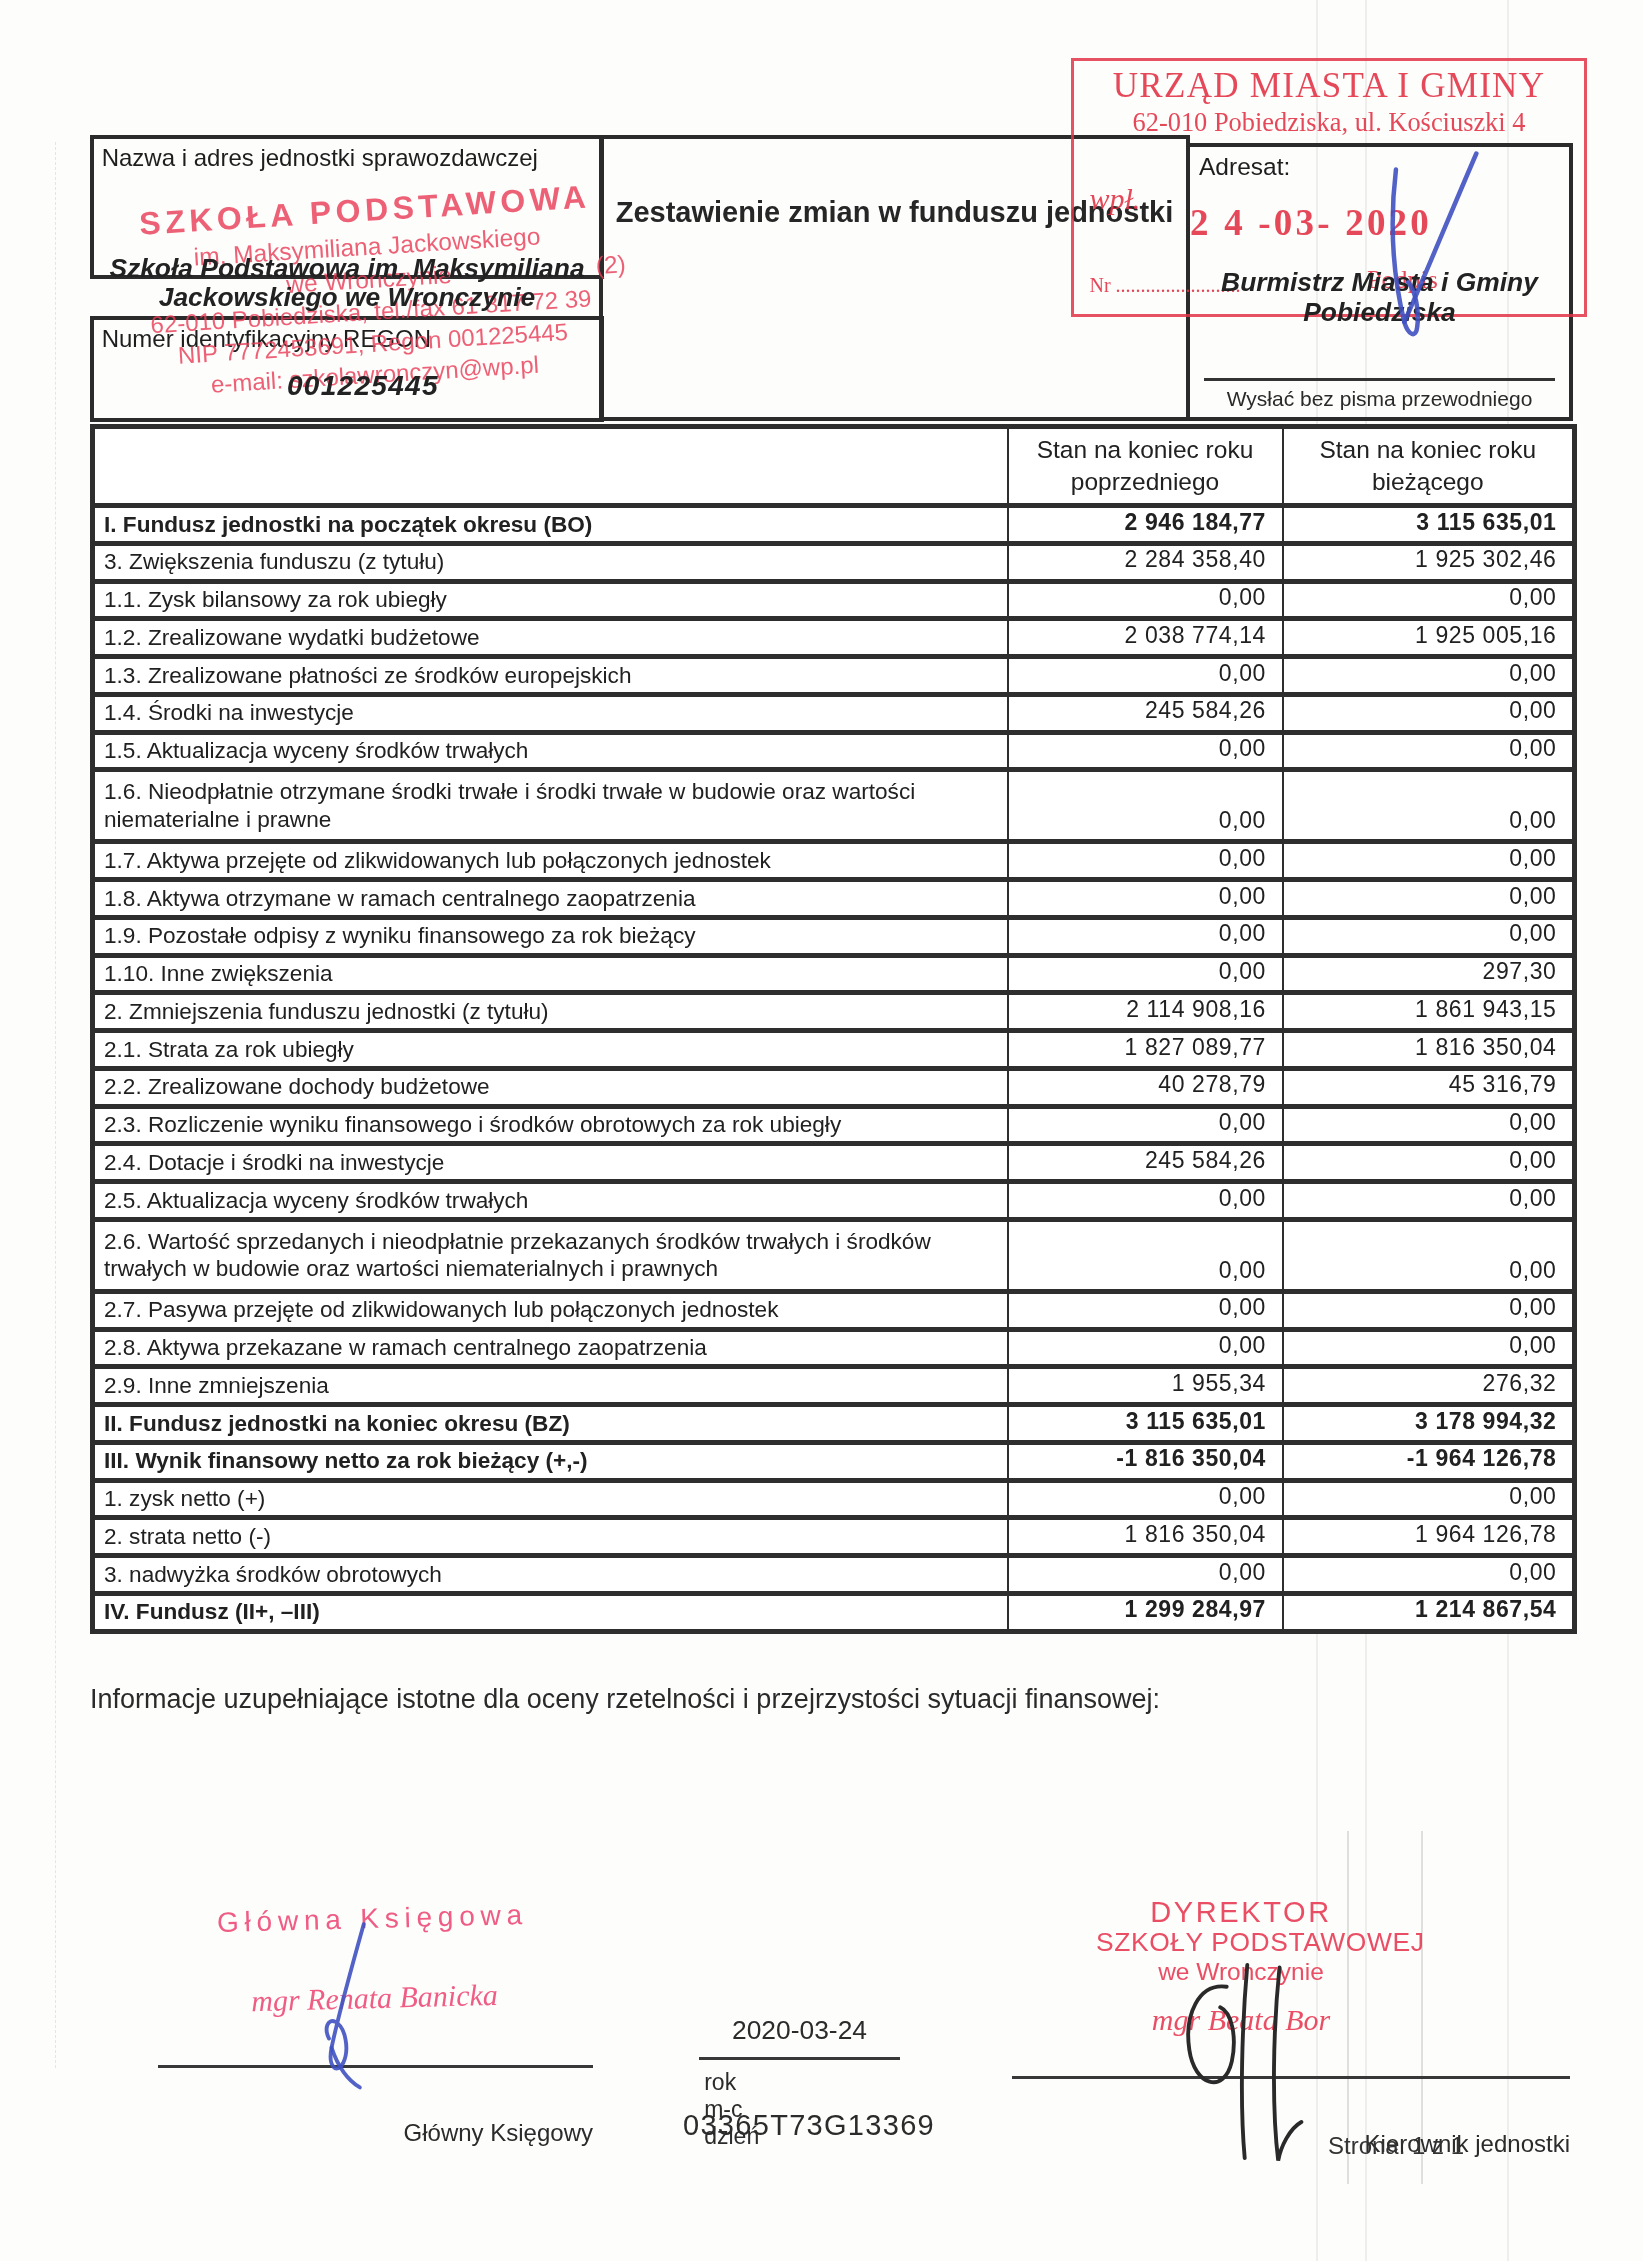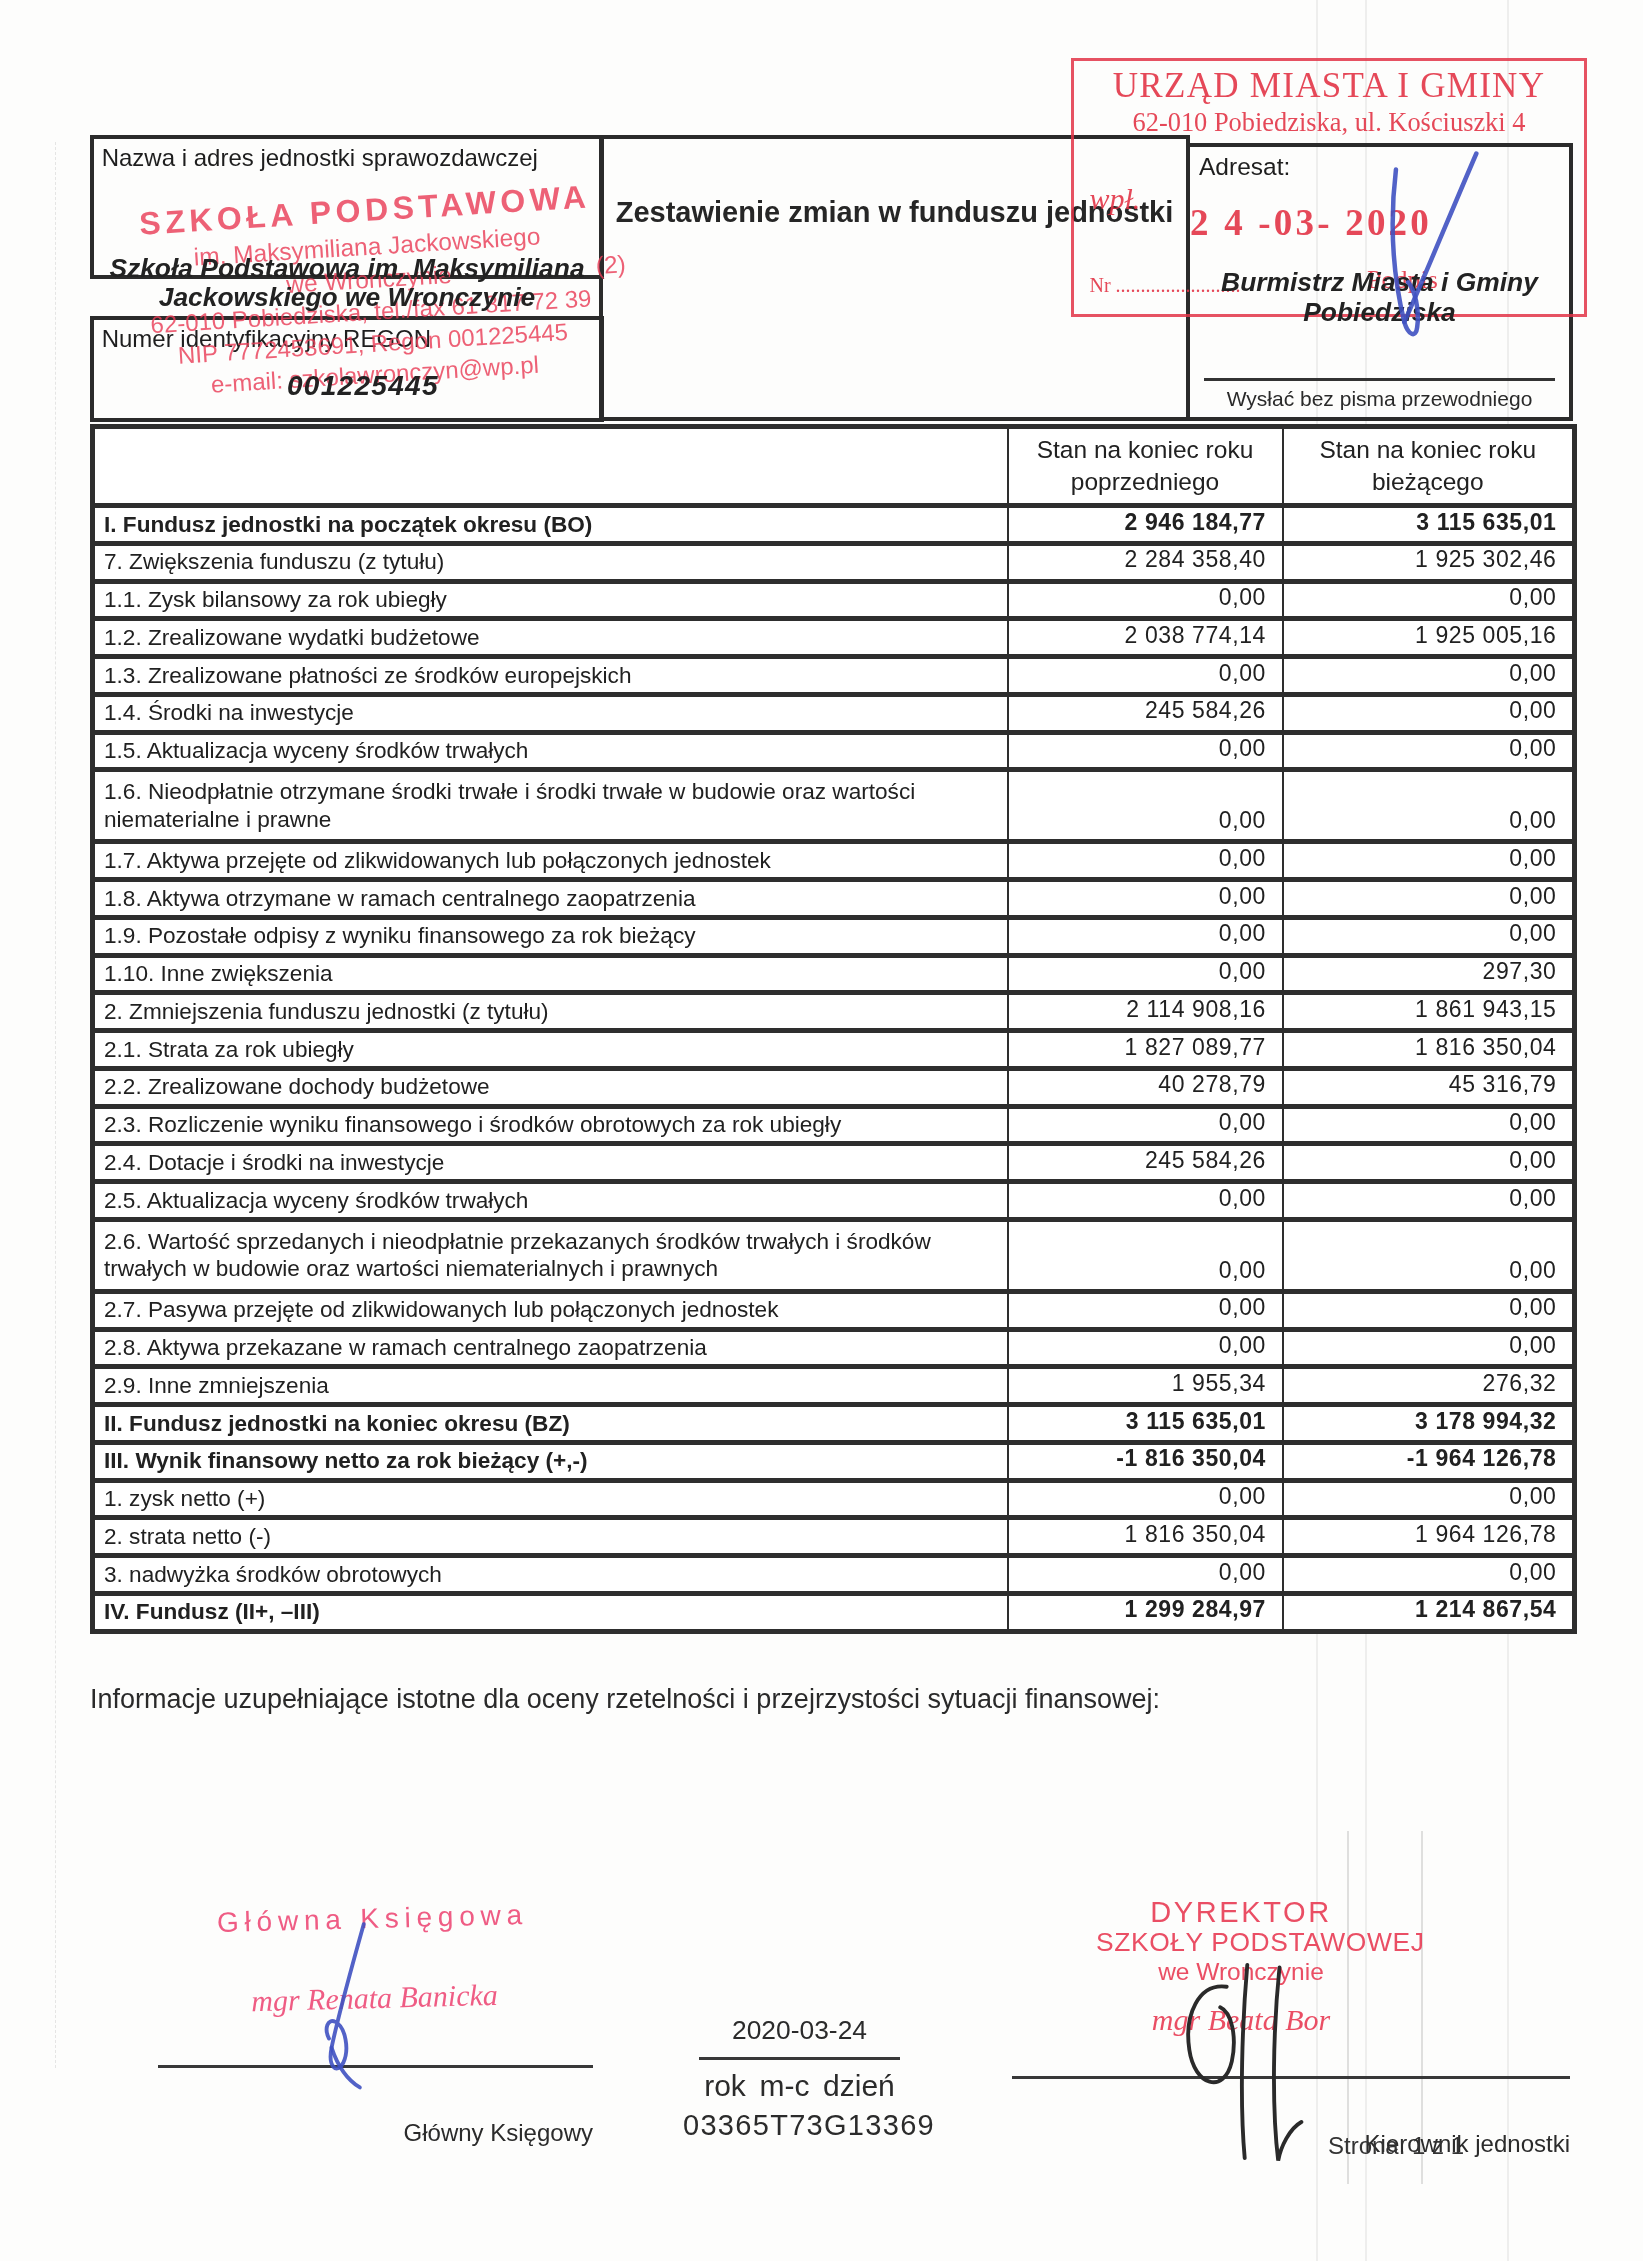--- a/index.html
+++ b/index.html
@@ -83,21 +83,21 @@
   .pink-stamp .p1{font-size:28px;letter-spacing:5.8px;white-space:nowrap;}
   .pink-stamp .p2{font-family:"Liberation Serif",serif;font-style:italic;font-size:30px;margin-top:46px;white-space:nowrap;}
   .sign-line{position:absolute;height:3.2px;background:#383838;z-index:2;}
   #line-accountant{left:158px;top:2065px;width:435px;}
   #line-director{left:1012px;top:2076px;width:558px;}
   #line-date{left:699px;top:2057px;width:201px;height:2.6px;}
   .role-label{position:absolute;text-align:right;font-size:24px;color:#2b2b2b;margin-top:40px;}
   #role-accountant{left:158px;top:2079px;width:435px;}
   #role-director{left:1012px;top:2090px;width:558px;}
   .center-date{position:absolute;left:699px;top:2015px;width:201px;text-align:center;font-size:26.4px;color:#2b2b2b;}
-  .date-captions{position:absolute;left:699px;top:2069px;width:201px;font-size:30px;color:#2b2b2b;display:flex;justify-content:space-between;padding:0 5.2px;box-sizing:border-box;}
+  .date-captions{position:absolute;left:699px;top:2069px;width:201px;font-size:23px;color:#2b2b2b;display:flex;justify-content:space-between;padding:0 5.2px;box-sizing:border-box;flex-direction:column;}
   .doc-code{position:absolute;left:683px;top:2109px;width:238px;text-align:center;font-size:29px;letter-spacing:1.3px;color:#2b2b2b;}
   .red-stamp-dir{
     position:absolute;left:1096px;top:1896px;width:290px;z-index:3;text-align:center;
     color:rgba(231,54,78,0.88);line-height:1.12;pointer-events:none;
   }
   .red-stamp-dir .d1{font-size:29px;letter-spacing:2.6px;}
   .red-stamp-dir .d2{font-size:26.4px;letter-spacing:0.6px;white-space:nowrap;}
   .red-stamp-dir .d3{font-size:24.5px;}
   .red-stamp-dir .d4{font-family:"Liberation Serif",serif;font-style:italic;font-size:30px;margin-top:18px;white-space:nowrap;}
   .page-number{position:absolute;left:1328px;top:2132px;width:245px;font-size:24px;color:#333;}
@@ -184,21 +184,21 @@
         <th>Stan na koniec roku bieżącego</th>
       </tr>
     </thead>
     <tbody>
         <tr class="bold">
           <td class="lbl">I. Fundusz jednostki na początek okresu (BO)</td>
           <td class="num">2 946 184,77</td>
           <td class="num">3 115 635,01</td>
         </tr>
         <tr>
-          <td class="lbl">7. Zwiększenia funduszu (z tytułu)</td>
+          <td class="lbl">3. Zwiększenia funduszu (z tytułu)</td>
           <td class="num">2 284 358,40</td>
           <td class="num">1 925 302,46</td>
         </tr>
         <tr>
           <td class="lbl">1.1. Zysk bilansowy za rok ubiegły</td>
           <td class="num">0,00</td>
           <td class="num">0,00</td>
         </tr>
         <tr>
           <td class="lbl">1.2. Zrealizowane wydatki budżetowe</td>

